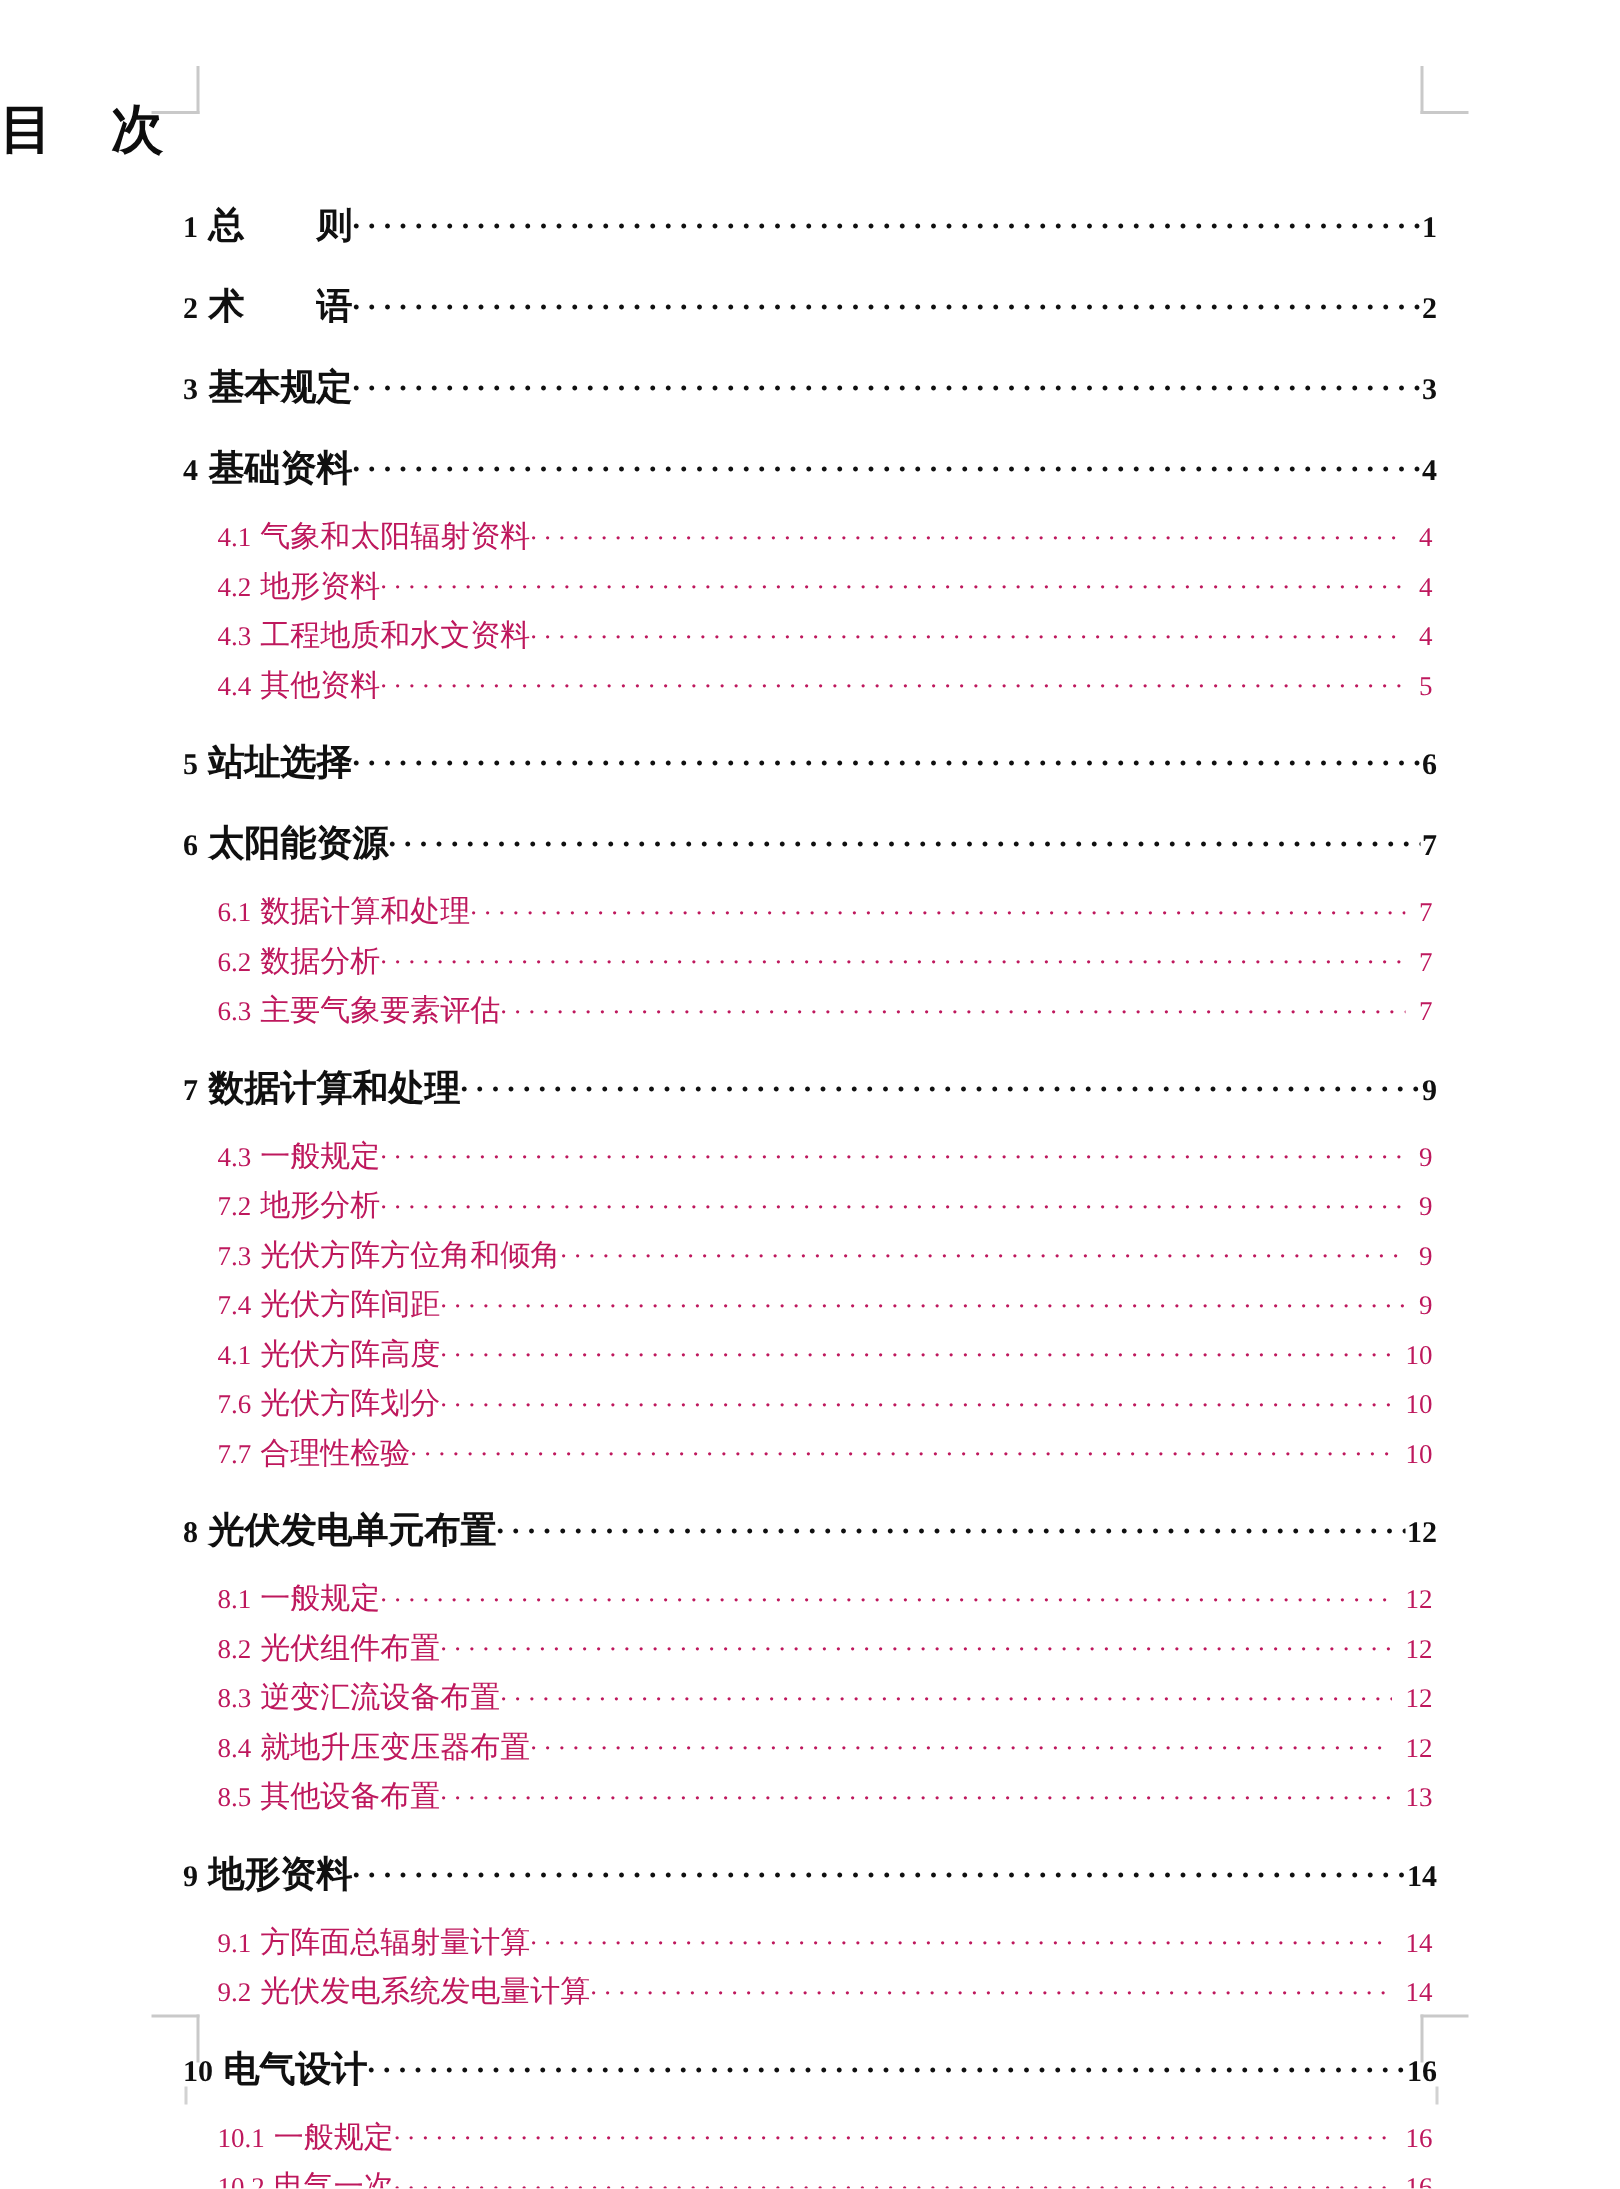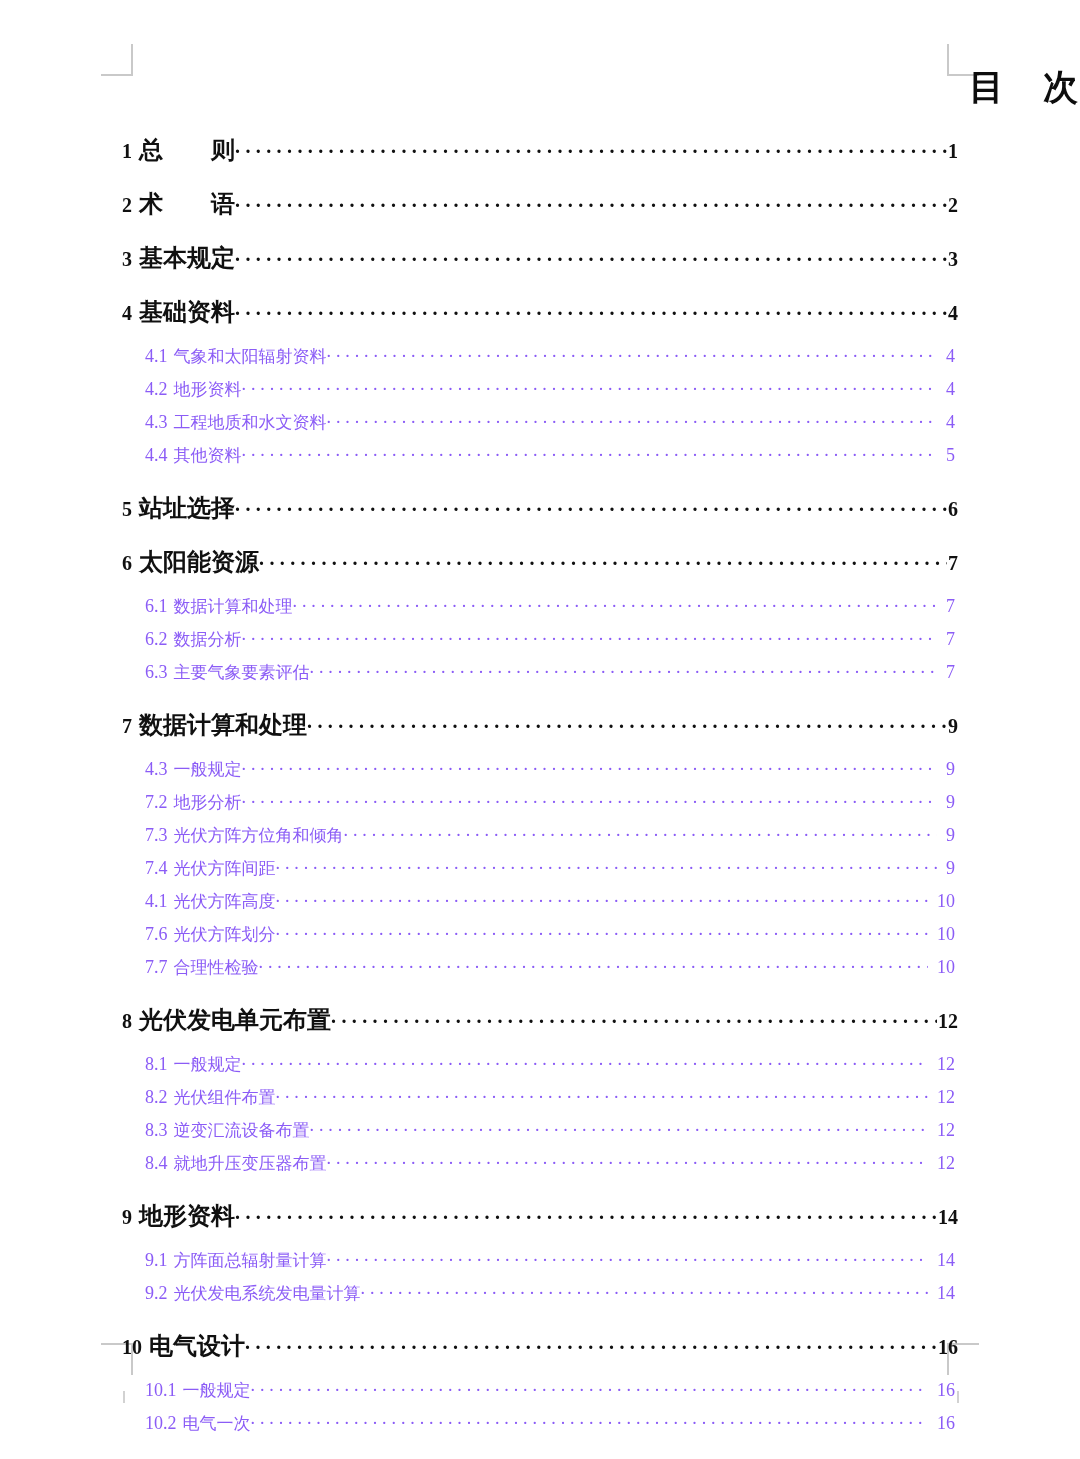--- a/index.html
+++ b/index.html
@@ -62,21 +62,21 @@
   }
   .tick-bl { left: 123px; top: 1391px; }
   .tick-br { left: 957px; top: 1391px; }
 
   
   .doc-title {
     position: absolute;
     top: 64px;
     left: 0;
     width: 1080px;
-    text-align: right;
+    text-align: left;
     font-family: "DejaVu Sans", "Liberation Sans", sans-serif;
     font-size: 35px;
     font-weight: 700;
     letter-spacing: 2px;
     color: #0d0d0d;
     line-height: 46px;
   }
 
   
   .toc {
@@ -119,29 +119,29 @@
     padding-left: 1px;
   }
 
   
   .lvl2 {
     padding-left: 145px;
     padding-right: 125px;
     height: 33px;
     font-size: 18px;
     font-weight: 400;
-    color: #8b5cf6;
+    color: #be185d;
   }
   .lvl2 .num {
     font-family: "Liberation Serif", "DejaVu Serif", serif;
     margin-right: 6px;
   }
   .lvl2 .label {
     font-family: "DejaVu Sans", "Liberation Sans", sans-serif;
-    font-size: 17px;
+    font-size: 20px;
     font-weight: 400;
   }
   .lvl2 .pg {
     font-family: "Liberation Serif", "DejaVu Serif", serif;
     font-weight: 400;
     font-size: 18px;
     padding-left: 9px;
   }
 
   
@@ -343,20 +343,26 @@
         <span class="label">逆变汇流设备布置</span>
         <span class="leader"></span>
         <span class="pg">12</span>
       </div>
       <div class="toc-row lvl2">
         <span class="num">8.4</span>
         <span class="label">就地升压变压器布置</span>
         <span class="leader"></span>
         <span class="pg">12</span>
       </div>
+      <div class="toc-row lvl2">
+        <span class="num">8.5</span>
+        <span class="label">其他设备布置</span>
+        <span class="leader"></span>
+        <span class="pg">13</span>
+      </div>
       <div class="group-gap"></div>
       <div class="toc-row lvl1">
         <span class="num">9</span>
         <span class="label">地形资料</span>
         <span class="leader"></span>
         <span class="pg">14</span>
       </div>
       <div class="group-gap-sm"></div>
       <div class="toc-row lvl2">
         <span class="num">9.1</span>

